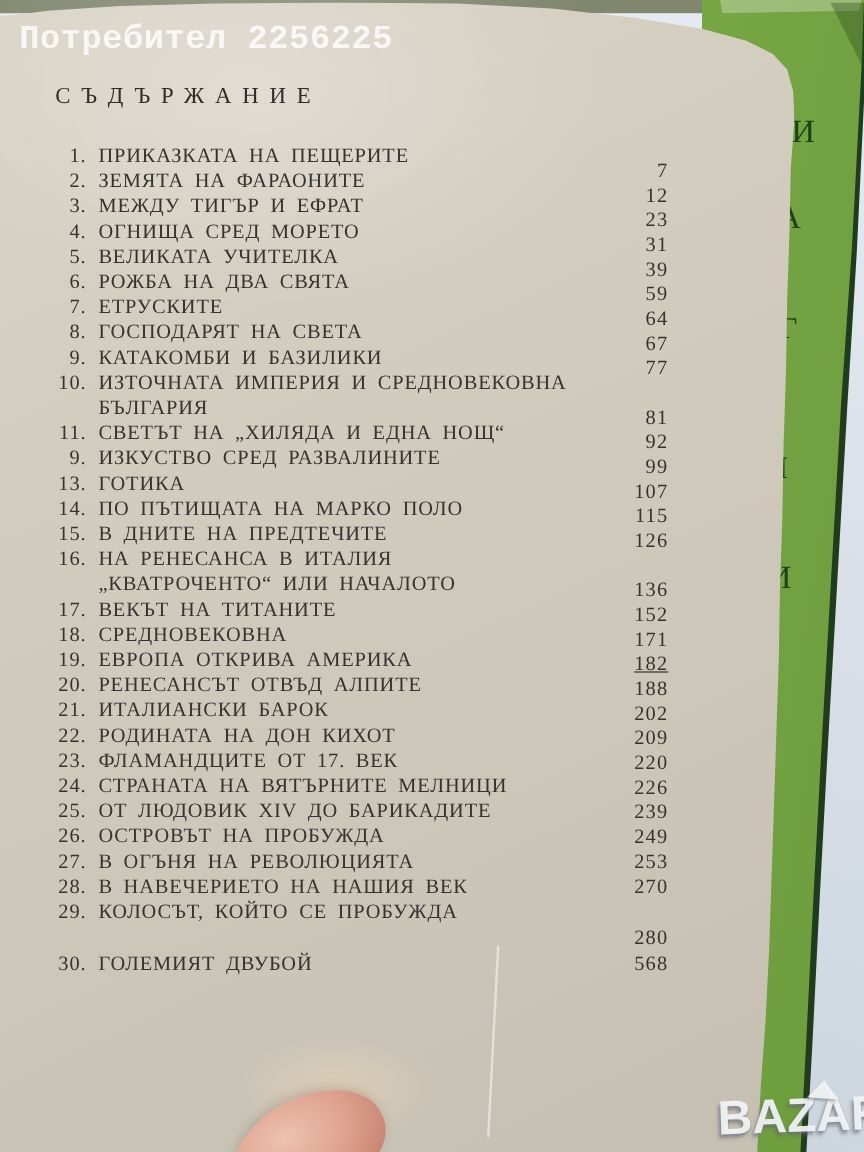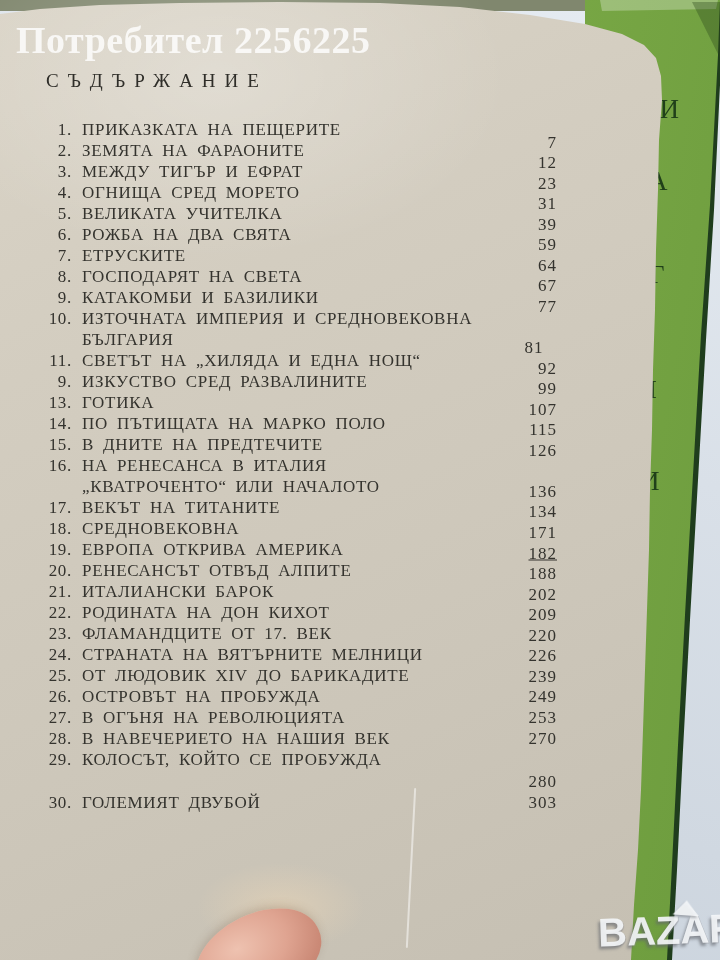--- a/index.html
+++ b/index.html
@@ -25,22 +25,22 @@
 
   
   .page{position:absolute;inset:0;
     background:linear-gradient(155deg,#dad4c7 0%,#d3cdc0 30%,#cdc7ba 62%,#c5bfb2 100%);
     clip-path:polygon(0px 14px,40px 9px,100px 5px,180px 3px,280px 2px,380px 3px,460px 7px,530px 15px,585px 24px,622px 34px,644px 45px,656px 58px,661px 76px,662px 100px,659px 140px,658px 190px,656px 250px,655px 310px,653px 370px,652px 430px,650px 490px,649px 550px,647px 610px,645px 670px,643px 730px,641px 790px,638px 850px,634px 905px,631px 960px,0px 960px);}
   .page-sheen{position:absolute;inset:0;pointer-events:none;
     background:radial-gradient(ellipse 420px 260px at 30% 8%, rgba(255,255,255,0.25), rgba(255,255,255,0) 70%);}
   .scratch{position:absolute;left:410px;top:788px;width:2px;height:160px;background:rgba(255,255,255,0.5);transform:rotate(3deg);border-radius:2px;}
 
   
-  .user-watermark{position:absolute;left:16px;top:18px;font-family:Liberation Serif, serif;
-    font-weight:700;font-size:38px;color:rgba(255,255,255,0.8);letter-spacing:0.5px;}
+  .user-watermark{position:absolute;left:16px;top:18px;font-family:Liberation Mono, monospace;
+    font-weight:700;font-size:28px;color:rgba(255,255,255,0.8);letter-spacing:0.5px;}
 
   
   .toc{position:absolute;left:44px;top:70px;width:513px;color:#34332e;}
   .toc-title{font-size:19px;font-weight:500;letter-spacing:9px;margin:0 0 27px 2px;color:#2f2e29;}
   .toc-row{display:flex;align-items:stretch;font-size:17px;line-height:21px;letter-spacing:0.7px;}
   .toc-num{width:28px;text-align:right;flex:0 0 auto;align-self:flex-start;}
   .toc-ttl{flex:1 1 auto;padding-left:10px;word-spacing:4px;}
   .toc-pg{width:46px;text-align:right;flex:0 0 auto;align-self:flex-end;letter-spacing:1px;}
 
   
@@ -151,21 +151,21 @@
             <div>КАТАКОМБИ И БАЗИЛИКИ</div>
           </span>
           <span class="toc-pg" style="transform: translateY(8.9px);">77</span>
         </div>
         <div class="toc-row">
           <span class="toc-num">10.</span>
           <span class="toc-ttl">
             <div>ИЗТОЧНАТА ИМПЕРИЯ И СРЕДНОВЕКОВНА</div>
             <div>БЪЛГАРИЯ</div>
           </span>
-          <span class="toc-pg" style="transform: translateY(8.1px); text-align: center;">81</span>
+          <span class="toc-pg" style="transform: translateY(8.1px);">81</span>
         </div>
         <div class="toc-row">
           <span class="toc-num">11.</span>
           <span class="toc-ttl">
             <div>СВЕТЪТ НА „ХИЛЯДА И ЕДНА НОЩ“</div>
           </span>
           <span class="toc-pg" style="transform: translateY(7.6px);">92</span>
         </div>
         <div class="toc-row">
           <span class="toc-num">9.</span>
@@ -201,21 +201,21 @@
             <div>НА РЕНЕСАНСА В ИТАЛИЯ</div>
             <div>„КВАТРОЧЕНТО“ ИЛИ НАЧАЛОТО</div>
           </span>
           <span class="toc-pg" style="transform: translateY(4.9px);">136</span>
         </div>
         <div class="toc-row">
           <span class="toc-num">17.</span>
           <span class="toc-ttl">
             <div>ВЕКЪТ НА ТИТАНИТЕ</div>
           </span>
-          <span class="toc-pg" style="transform: translateY(4.4px);">134</span>
+          <span class="toc-pg" style="transform: translateY(4.4px);">152</span>
         </div>
         <div class="toc-row">
           <span class="toc-num">18.</span>
           <span class="toc-ttl">
             <div>СРЕДНОВЕКОВНА</div>
           </span>
           <span class="toc-pg" style="transform: translateY(4px);">171</span>
         </div>
         <div class="toc-row">
           <span class="toc-num">19.</span>
@@ -292,21 +292,21 @@
           <span class="toc-ttl">
             <div>КОЛОСЪТ, КОЙТО СЕ ПРОБУЖДА</div>
           </span>
           <span class="toc-pg" style="transform: translateY(0px); margin-top: 22px;">280</span>
         </div>
         <div class="toc-row">
           <span class="toc-num">30.</span>
           <span class="toc-ttl">
             <div>ГОЛЕМИЯТ ДВУБОЙ</div>
           </span>
-          <span class="toc-pg" style="transform: translateY(0px);">303</span>
+          <span class="toc-pg" style="transform: translateY(0px);">568</span>
         </div>
       </div>
   </div>
 
   <div class="finger-glow"></div>
   <div class="finger"></div>
 
   <div class="bazar">
     <span class="bazar-text">BAZAR</span>
     <span class="bazar-roof"></span>

